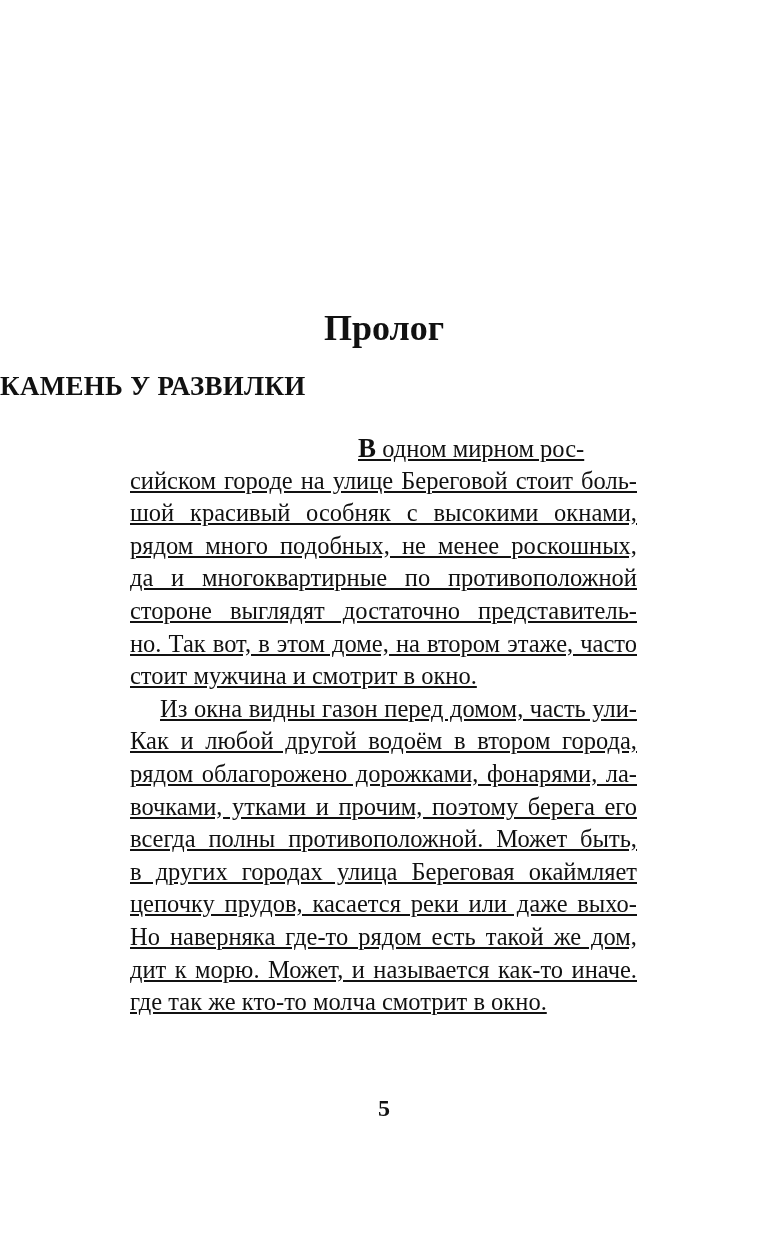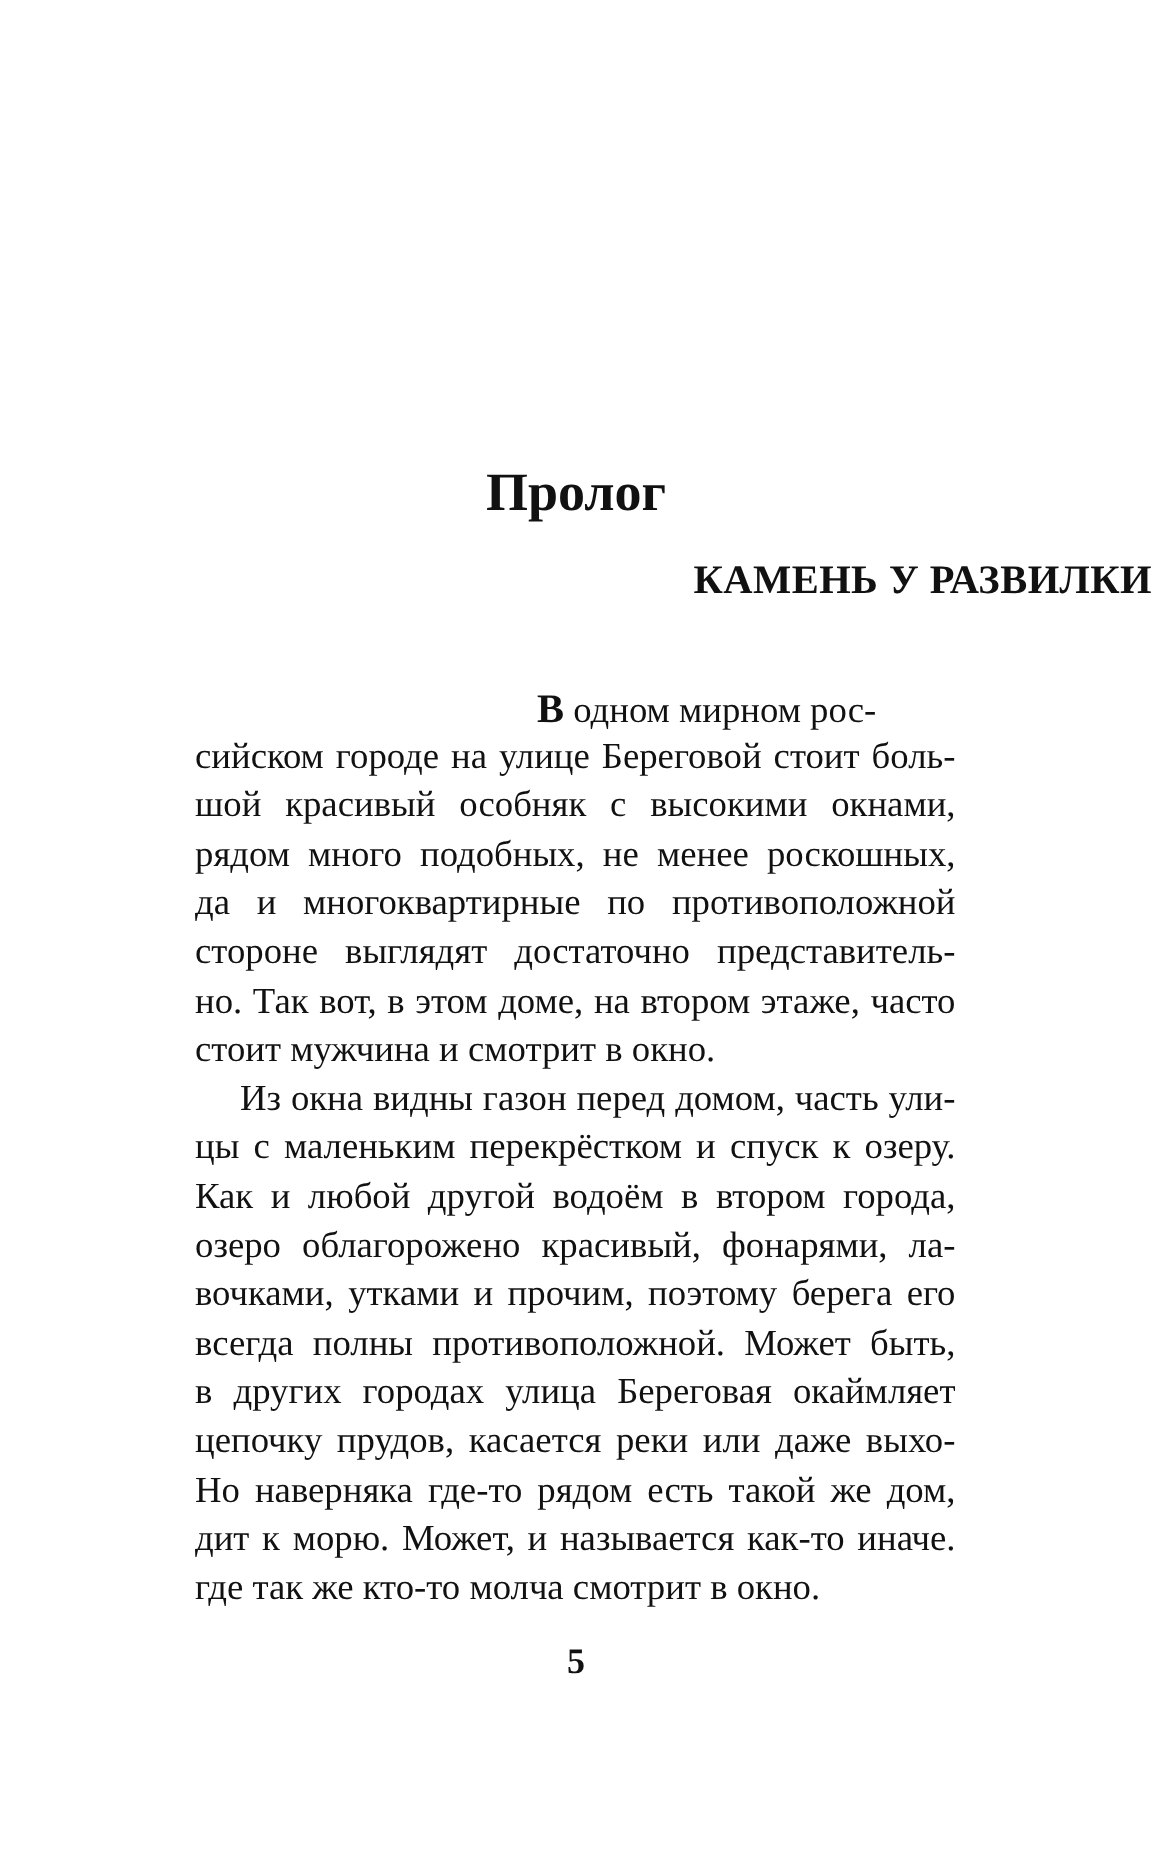--- a/index.html
+++ b/index.html
@@ -1,23 +1,23 @@
 <!DOCTYPE html>
 <html><head>
 <meta charset="utf-8">
 <style>
   html, body { margin: 0; padding: 0; background: #ffffff; }
   body { width: 768px; height: 1240px; position: relative; overflow: hidden; color: #111111;
          font-family: "Liberation Serif", "DejaVu Serif", serif; }
   .page { position: absolute; left: 0; top: 0; width: 768px; height: 1240px; }
   .chapter-label { position: absolute; left: 0; width: 768px; top: 311px; text-align: center;
          font-weight: bold; font-size: 36px; line-height: 34px; }
-  .chapter-title { position: absolute; left: 0; width: 768px; top: 369px; text-align: right;
+  .chapter-title { position: absolute; left: 0; width: 768px; top: 369px; text-align: left;
          font-weight: bold; font-size: 27px; line-height: 34px; letter-spacing: 0.3px; }
-  .body-text { position: absolute; left: 130px; width: 507px; top: 456px; }
+  .body-text { position: absolute; left: 130px; width: 507px; top: 432px; text-decoration: underline; }
   .line { height: 32.6px; line-height: 32.6px; font-size: 24.5px; white-space: nowrap;
           text-align: justify; text-align-last: justify; }
   .line.last { text-align-last: left; }
   .line.first { padding-left: 228px; }
   .dropcap { font-weight: bold; font-size: 27px; }
   .page-number { position: absolute; left: 0; width: 768px; top: 1093px; text-align: center;
          font-weight: bold; font-size: 24px; line-height: 30px; }
 </style>
 </head>
 <body>
@@ -29,23 +29,22 @@
   <div class="body-text">
     <div class="line first last"><span class="dropcap">В</span><span> одном мирном рос-</span></div>
     <div class="line">сийском городе на улице Береговой стоит боль-</div>
     <div class="line">шой красивый особняк с высокими окнами,</div>
     <div class="line">рядом много подобных, не менее роскошных,</div>
     <div class="line">да и многоквартирные по противоположной</div>
     <div class="line">стороне выглядят достаточно представитель-</div>
     <div class="line">но. Так вот, в этом доме, на втором этаже, часто</div>
     <div class="line last">стоит мужчина и смотрит в окно.</div>
     <div class="line" style="padding-left:30px">Из окна видны газон перед домом, часть ули-</div>
-    <div class="line">цы с маленьким перекрёстком и спуск к озеру.</div>
     <div class="line">Как и любой другой водоём в втором города,</div>
-    <div class="line">озеро облагорожено красивый, фонарями, ла-</div>
+    <div class="line">рядом облагорожено дорожками, фонарями, ла-</div>
     <div class="line">вочками, утками и прочим, поэтому берега его</div>
     <div class="line">всегда полны противоположной. Может быть,</div>
     <div class="line">в других городах улица Береговая окаймляет</div>
     <div class="line">цепочку прудов, касается реки или даже выхо-</div>
     <div class="line">Но наверняка где-то рядом есть такой же дом,</div>
     <div class="line">дит к морю. Может, и называется как-то иначе.</div>
     <div class="line last">где так же кто-то молча смотрит в окно.</div>
   </div>
 
   <div class="page-number">5</div>

